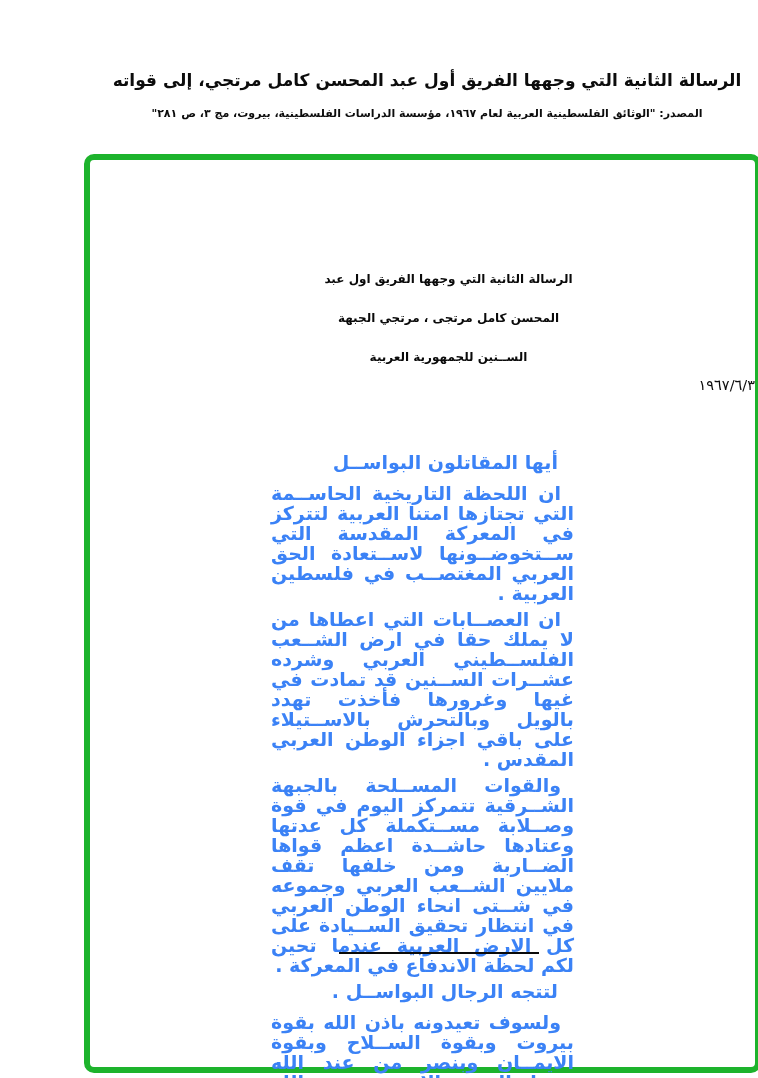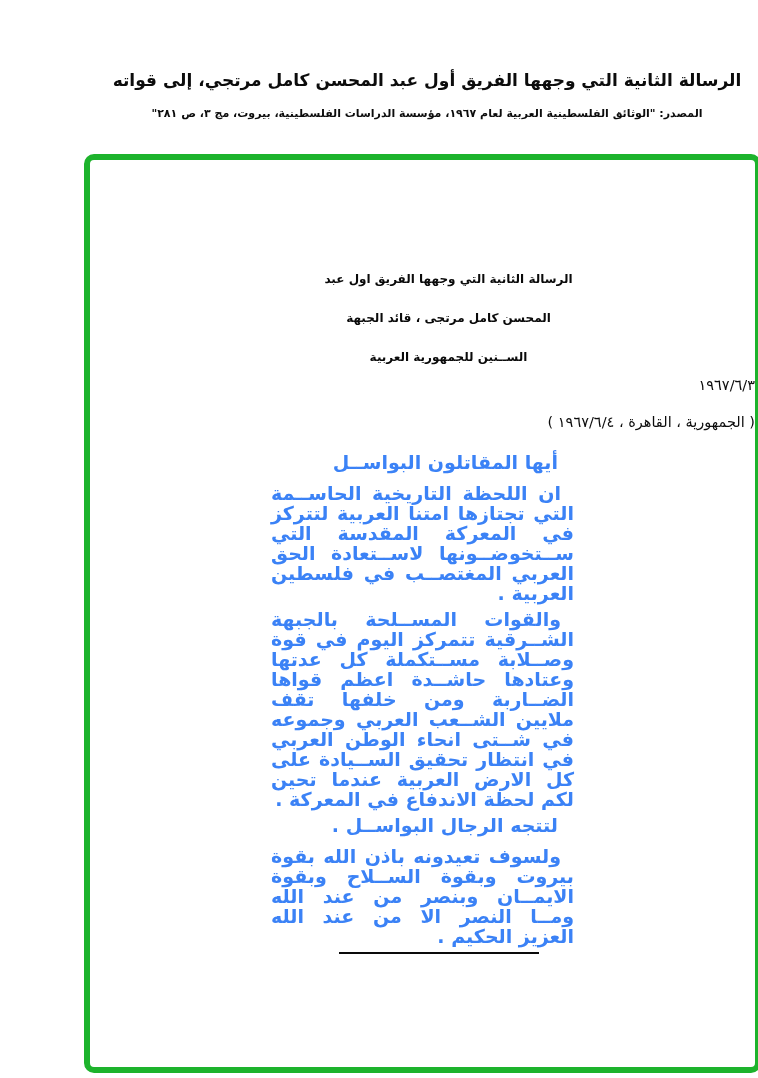--- a/index.html
+++ b/index.html
@@ -60,32 +60,32 @@
 </head>
 <body>
 
 <div class="hdr-title">الرسالة الثانية التي وجهها الفريق أول عبد المحسن كامل مرتجي، إلى قواته</div>
 <div class="hdr-source">المصدر: "الوثائق الفلسطينية العربية لعام ١٩٦٧، مؤسسة الدراسات الفلسطينية، بيروت، مج ٣، ص ٢٨١"</div>
 
 <div class="doc-frame">
 
   <div class="doc-title">
     <span class="tl">الرسالة الثانية التي وجهها الفريق اول عبد</span>
-    <span class="tl">المحسن كامل مرتجى ، قائد الجبهة</span>
+    <span class="tl">المحسن كامل مرتجى ، مرتجي الجبهة</span>
     <span class="tl">الســنين للجمهورية العربية</span>
   </div>
 
   <div class="doc-dates">
     <span class="dl">١٩٦٧/٦/٣</span>
-    <span class="dl">( الجمهورية ، القاهرة ، ١٩٦٧/٦/٤ )</span>
   </div>
 
   <div class="doc-body">
     <div class="sec-heading">أيها المقاتلون البواســل</div>
     <p class="sec-para">ان اللحظة التاريخية الحاســمة التي تجتازها امتنا العربية لتتركز في المعركة المقدسة التي ســتخوضــونها لاســتعادة الحق العربي المغتصــب في فلسطين العربية .</p>
+    <p class="sec-para">ان العصــابات التي اعطاها من لا يملك حقا في ارض الشــعب الفلســطيني العربي وشرده عشــرات الســنين قد تمادت في غيها وغرورها فأخذت تهدد بالويل وبالتحرش بالاســتيلاء على باقي اجزاء الوطن العربي المقدس .</p>
     <p class="sec-para">والقوات المســلحة بالجبهة الشــرقية تتمركز اليوم في قوة وصــلابة مســتكملة كل عدتها وعتادها حاشــدة اعظم قواها الضــاربة ومن خلفها تقف ملايين الشــعب العربي وجموعه في شــتى انحاء الوطن العربي في انتظار تحقيق الســيادة على كل الارض العربية عندما تحين لكم لحظة الاندفاع في المعركة .</p>
     <div class="sec-heading">لتتجه الرجال البواســل .</div>
     <p class="sec-para">ولسوف تعيدونه باذن الله بقوة بيروت وبقوة الســلاح وبقوة الايمــان وبنصر من عند الله ومــا النصر الا من عند الله العزيز الحكيم .</p>
   </div>
 
   <div class="footnote-rule"></div>
 
 </div>
 
 </body></html>

